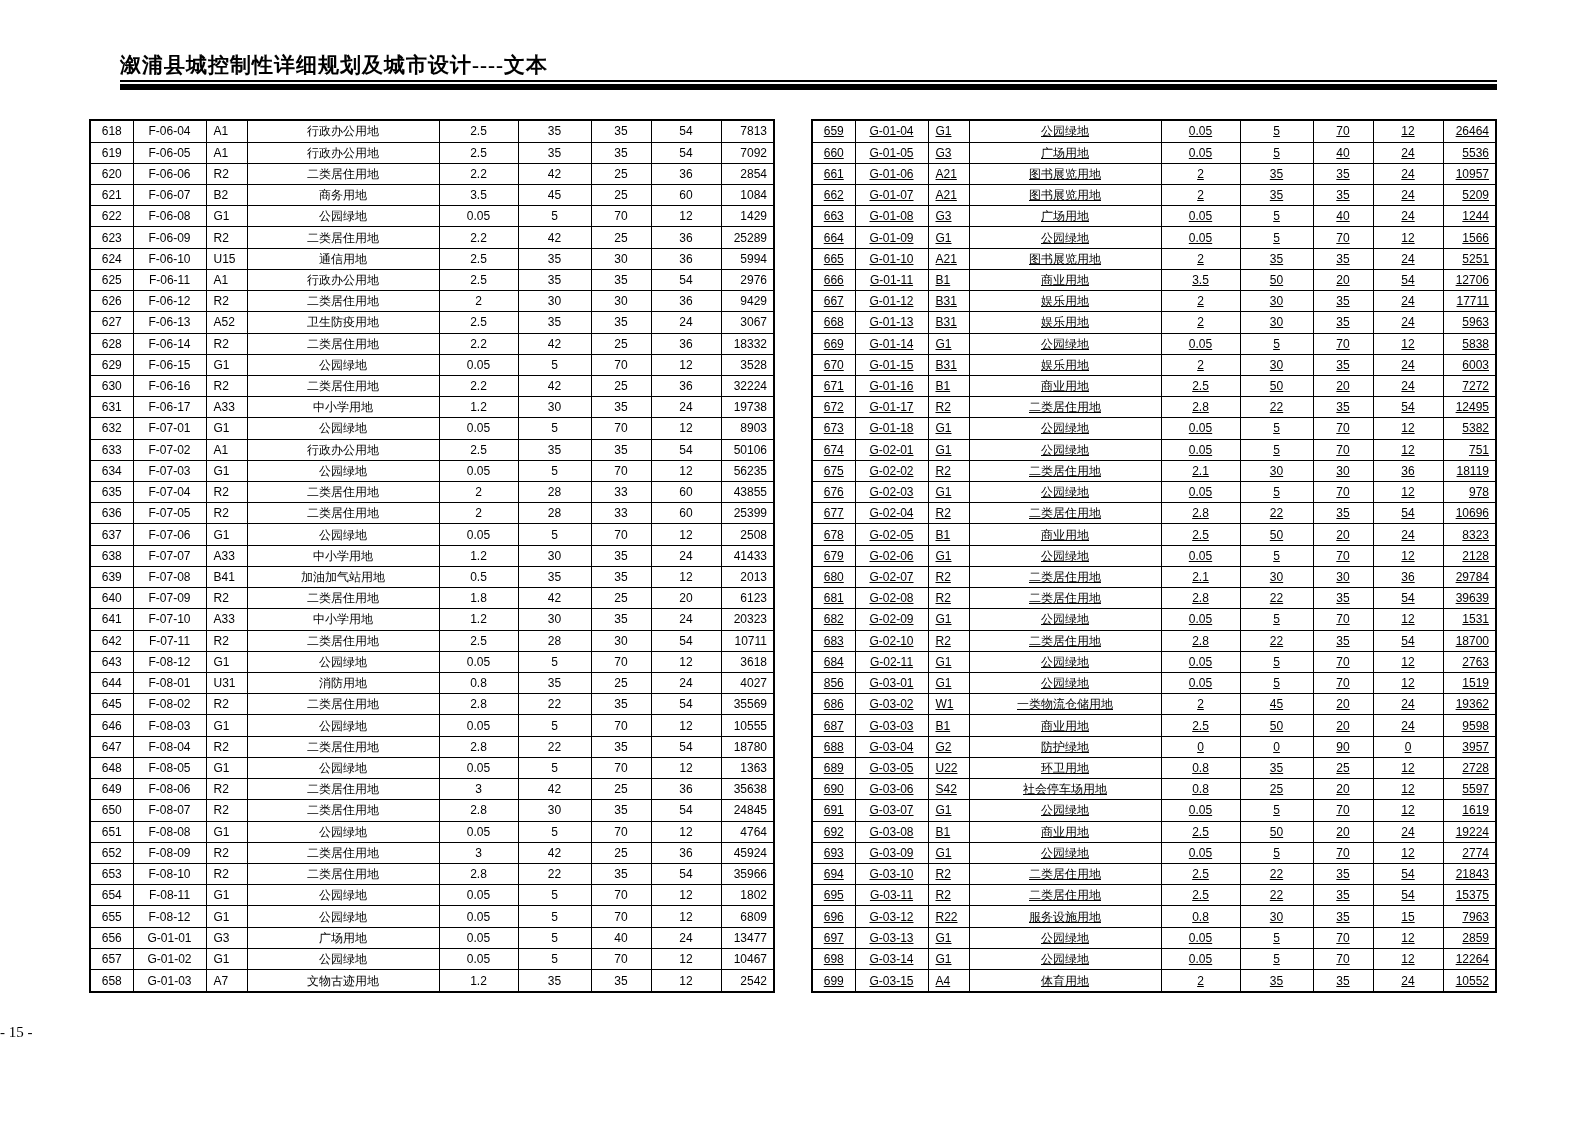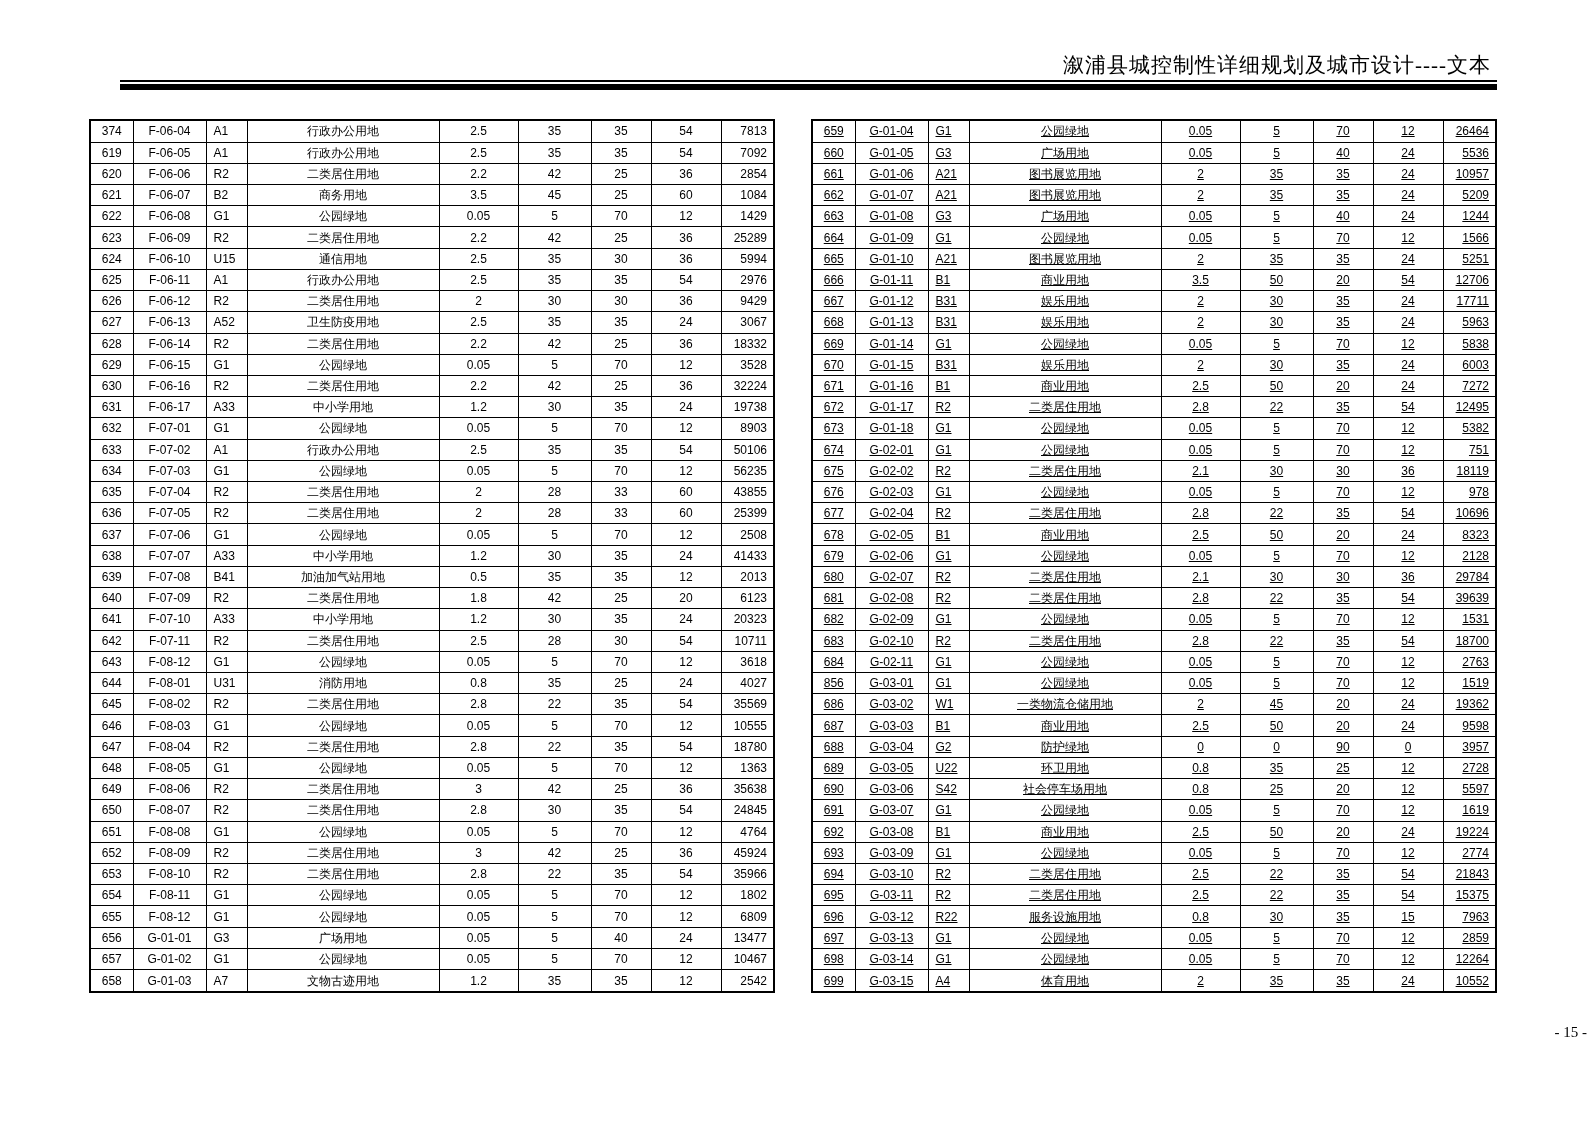--- a/index.html
+++ b/index.html
@@ -14,24 +14,23 @@
   }
 
   
   .header {
     position: absolute;
     left: 120px;
     top: 50px;
     width: 1377px;
   }
   .header-title {
-    text-align: right;
     padding-right: 6px;
     font-family: "Liberation Serif", "DejaVu Serif", serif;
-    font-weight: normal;
+    font-weight: bold;
     font-size: 21px;
     line-height: 30px;
     letter-spacing: 1px;
     white-space: nowrap;
   }
   .header-rule-thin {
     border-top: 2px solid #000;
     height: 2px;
   }
   .header-rule-thick {
@@ -64,21 +63,21 @@
   }
   .land-table td.c-code { text-align: left;  padding-left: 7px; }
   .land-table td.c-area { text-align: right; padding-right: 6px; }
 
   
   .footer {
     position: absolute;
     left: 0;
     top: 1024px;
     width: 100%;
-    text-align: right;
+    text-align: left;
     font-family: "Liberation Serif", "DejaVu Serif", serif;
     font-size: 15px;
   }
 </style>
 </head>
 <body>
 
 <div class="page">
 
   <div class="header">
@@ -94,21 +93,21 @@
         <col style="width:41px">
       <col style="width:192px">
         <col style="width:79px">
         <col style="width:73px">
       <col style="width:60px">
         <col style="width:70px">
         <col style="width:53px">
     </colgroup>
     <tbody>
         <tr>
-          <td class="c-no">374</td>
+          <td class="c-no">618</td>
           <td class="c-parcel">F-06-04</td>
           <td class="c-code">A1</td>
           <td class="c-use">行政办公用地</td>
           <td class="c-v1">2.5</td>
           <td class="c-v2">35</td>
           <td class="c-v3">35</td>
           <td class="c-v4">54</td>
           <td class="c-area">7813</td>
         </tr>
         <tr>

